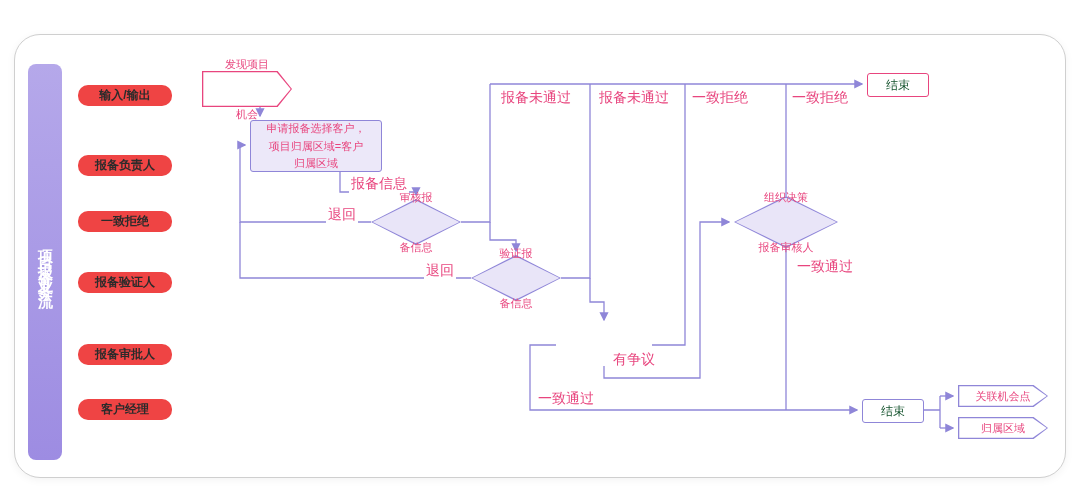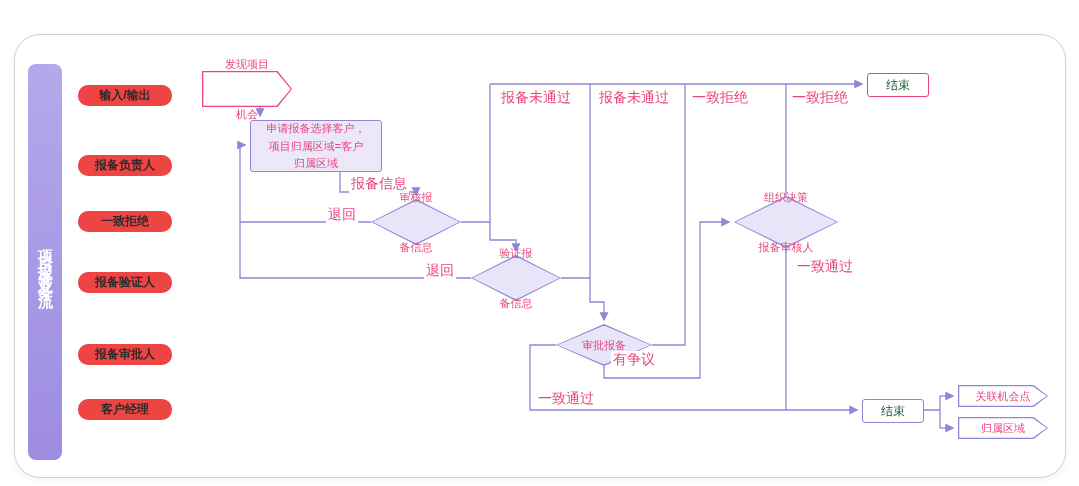--- a/index.html
+++ b/index.html
@@ -116,27 +116,20 @@
 
   <div class="shape" style="left:471px;top:255px;width:90px;height:46px">
     <div class="dia-bg"></div>
     <div class="dia-fg"></div>
     <div class="node-text">
       <span>验证报</span>
       <span>备信息</span>
     </div>
   </div>
 
-  <div class="shape" style="left:556px;top:324px;width:96px;height:42px">
-    <div class="dia-bg"></div>
-    <div class="dia-fg"></div>
-    <div class="node-text">
-      <span>审批报备</span>
-    </div>
-  </div>
 
   <div class="shape" style="left:734px;top:196px;width:104px;height:52px">
     <div class="dia-bg"></div>
     <div class="dia-fg"></div>
     <div class="node-text">
       <span>组织决策</span>
       <span>报备审核人</span>
     </div>
   </div>
 

